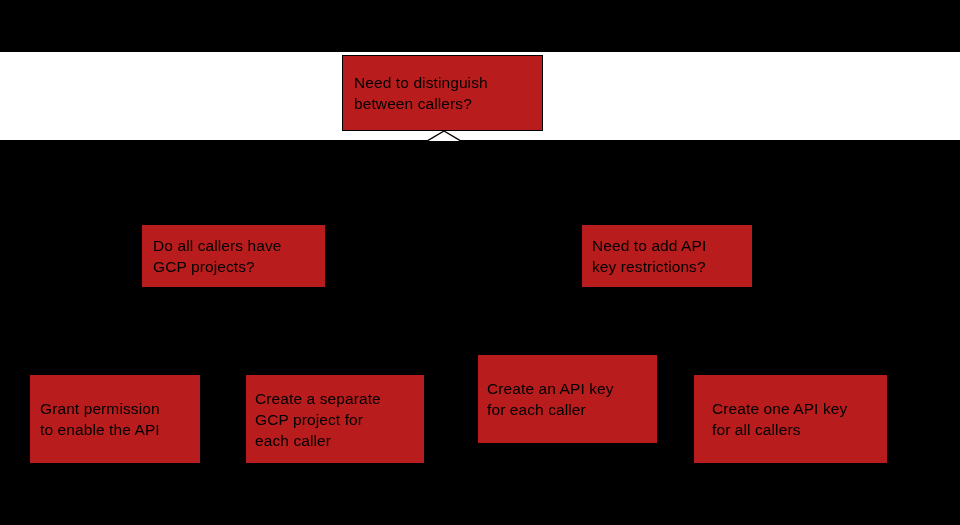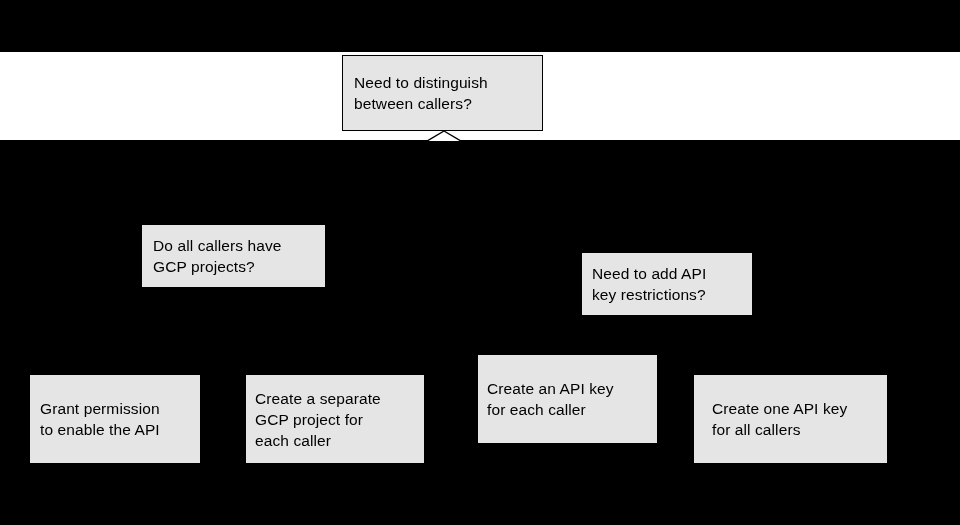--- a/index.html
+++ b/index.html
@@ -23,21 +23,21 @@
     width: 960px;
     background: #ffffff;
   }
   #band-root {
     top: 52px;
     height: 88px;
   }
   
   .node {
     position: absolute;
-    background: #e5e5e5;
+    background: #b91c1c;
     color: #000000;
     box-sizing: border-box;
     display: flex;
     align-items: center;
     font-size: 15.5px;
     line-height: 21px;
     letter-spacing: 0.1px;
   }
   .node .label {
     display: block;
@@ -64,21 +64,20 @@
     padding-left: 11px;
     padding-right: 8px;
   }
   #node-key-restrictions {
     left: 582px;
     top: 225px;
     width: 170px;
     height: 62px;
     padding-left: 10px;
     padding-right: 8px;
-    margin-top: 28px;
   }
   #node-grant-permission {
     left: 30px;
     top: 375px;
     width: 170px;
     height: 88px;
     padding-left: 10px;
   }
   #node-separate-project {
     left: 246px;

